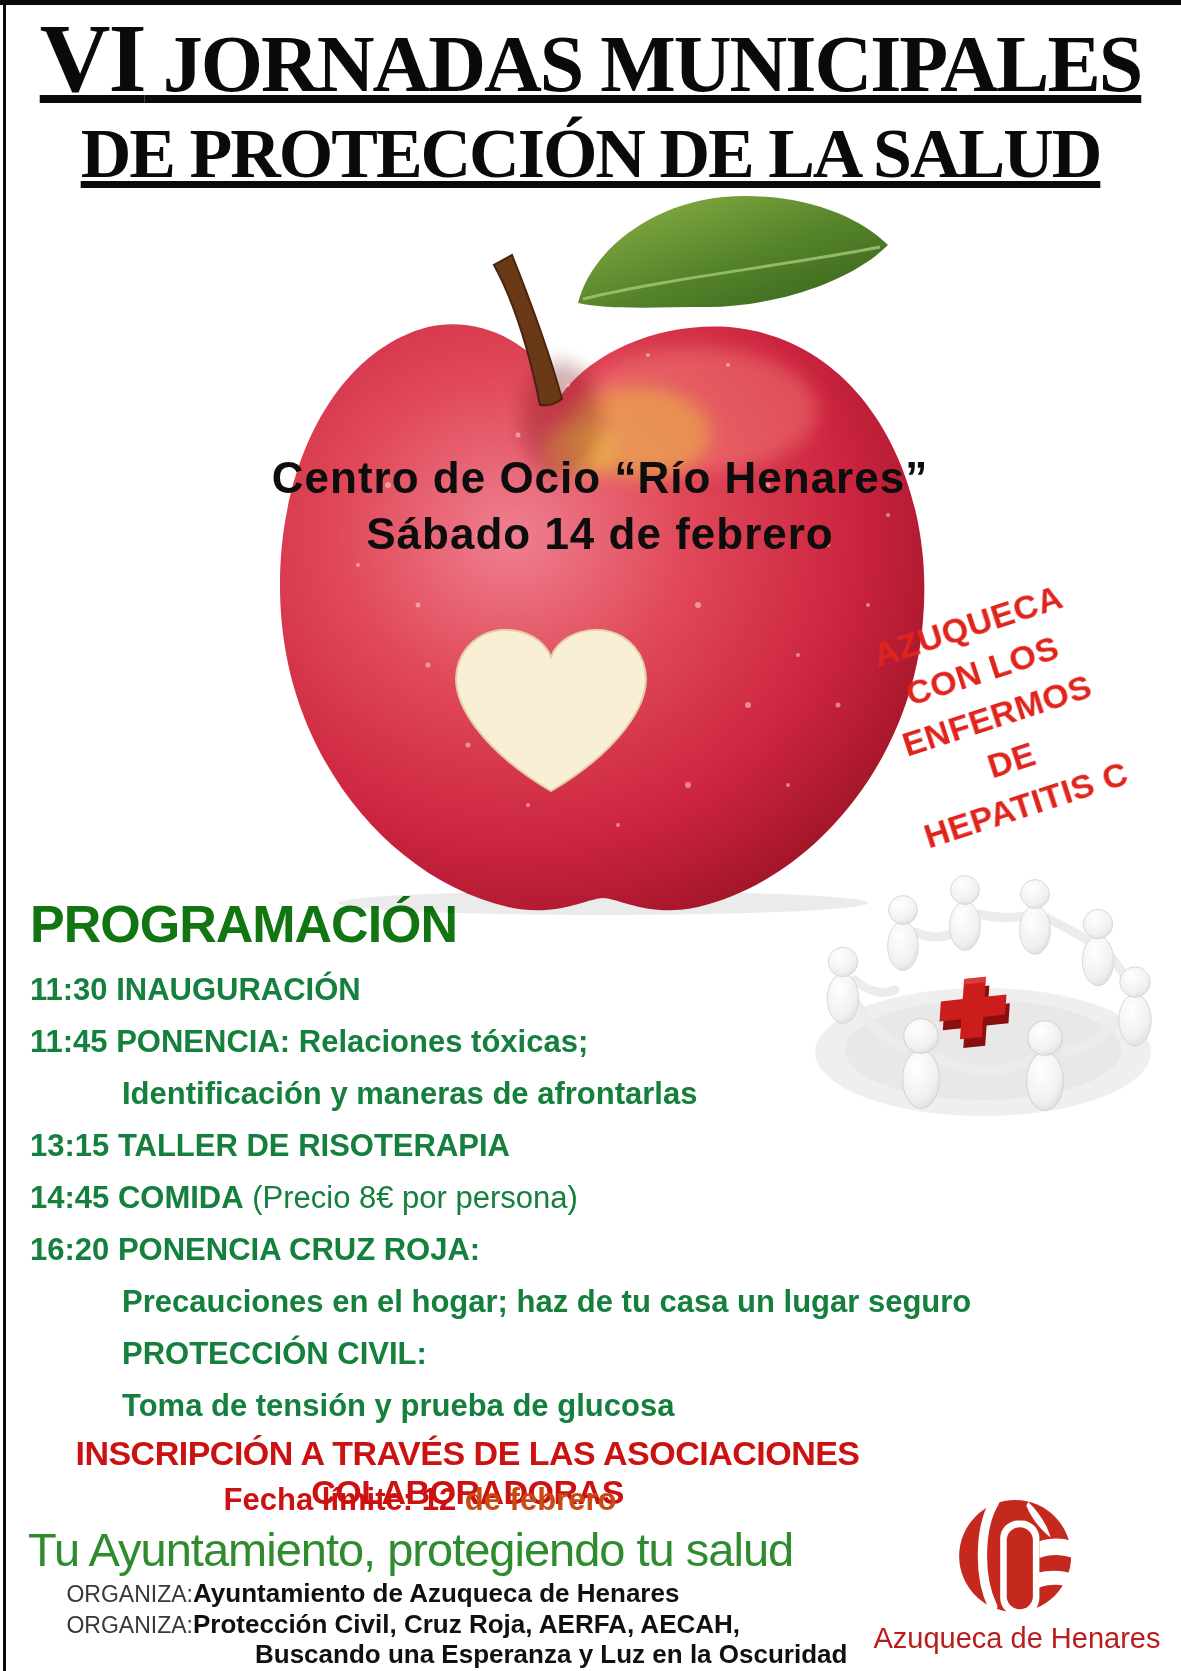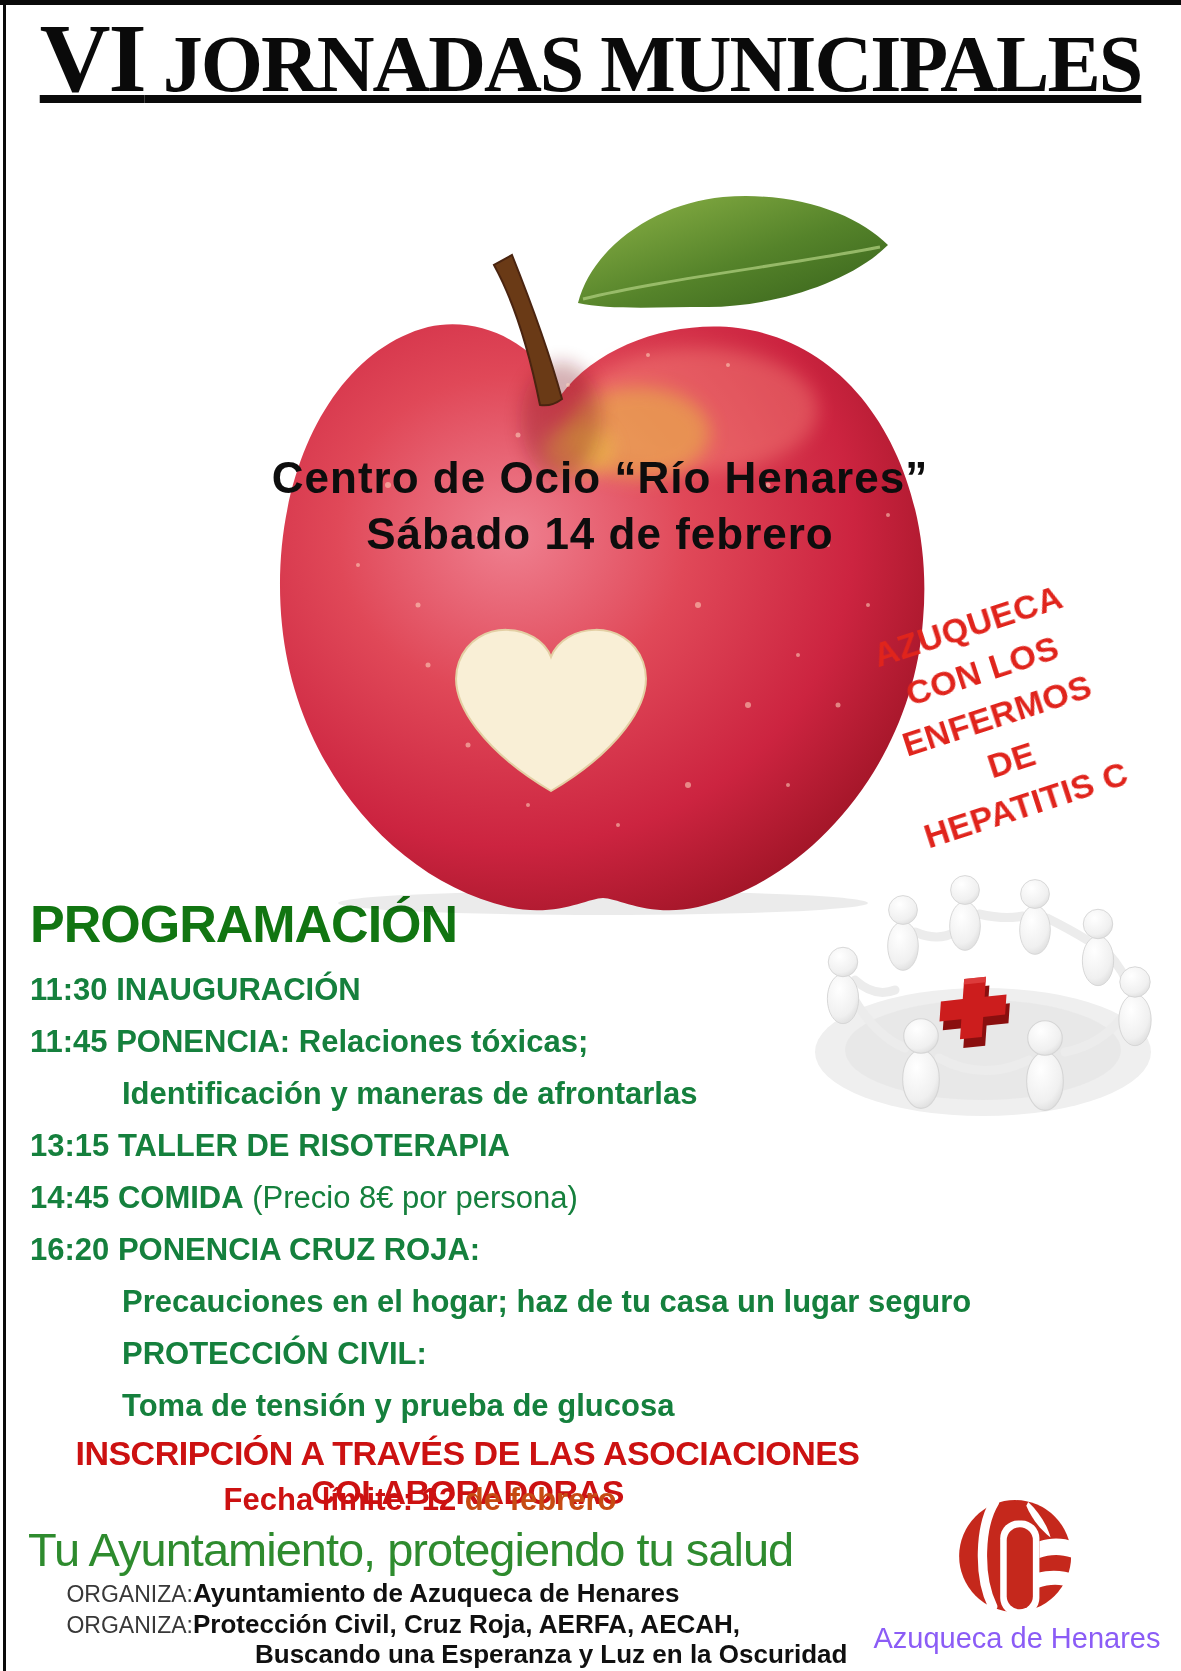--- a/index.html
+++ b/index.html
@@ -59,20 +59,21 @@
 </head>
 <body>
 
 <div class="poster">
 
   <div class="abs frame-top"></div>
   <div class="abs frame-left"></div>
 
   <div class="abs title">
     <div class="l1"><span class="vi">VI</span><span> JORNADAS MUNICIPALES</span></div>
+    <div class="l2">DE PROTECCIÓN DE LA SALUD</div>
   </div>
 
   <svg class="abs apple-svg" viewBox="0 0 690 730" aria-hidden="true">
     <defs>
       <radialGradient id="appleG" cx="36%" cy="36%" r="78%">
         <stop offset="0%" stop-color="#ef8090"></stop>
         <stop offset="35%" stop-color="#e04858"></stop>
         <stop offset="68%" stop-color="#cc2440"></stop>
         <stop offset="100%" stop-color="#93101f"></stop>
       </radialGradient>
@@ -222,15 +223,15 @@
 
   <svg class="abs logo-svg" viewBox="0 0 160 150" aria-hidden="true">
     <circle cx="78" cy="74" r="60" fill="#c5281c"></circle>
     <path d="M56,16 C40,42 38,96 54,128" stroke="#ffffff" stroke-width="10" fill="none" stroke-linecap="round"></path>
     <rect x="62" y="36" width="42" height="102" rx="19" fill="#ffffff"></rect>
     <rect x="69" y="43" width="28" height="88" rx="14" fill="#c5281c"></rect>
     <path d="M104,58 C124,52 144,56 158,70 L154,84 C138,72 120,70 104,76 Z" fill="#ffffff"></path>
     <path d="M102,92 C124,86 148,92 160,106 L154,118 C138,104 120,102 103,108 Z" fill="#ffffff"></path>
     <path d="M92,16 C103,26 112,40 116,54 C104,45 95,32 90,20 Z" fill="#ffffff"></path>
   </svg>
-  <div class="abs logo-text" style="color: #8b5cf6;">Azuqueca de Henares</div>
+  <div class="abs logo-text" style="color: #b91c1c;">Azuqueca de Henares</div>
 
 </div>
 
 </body></html>

